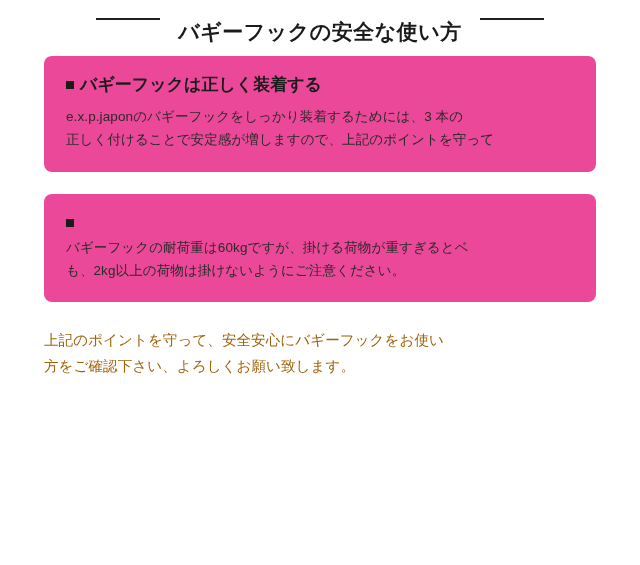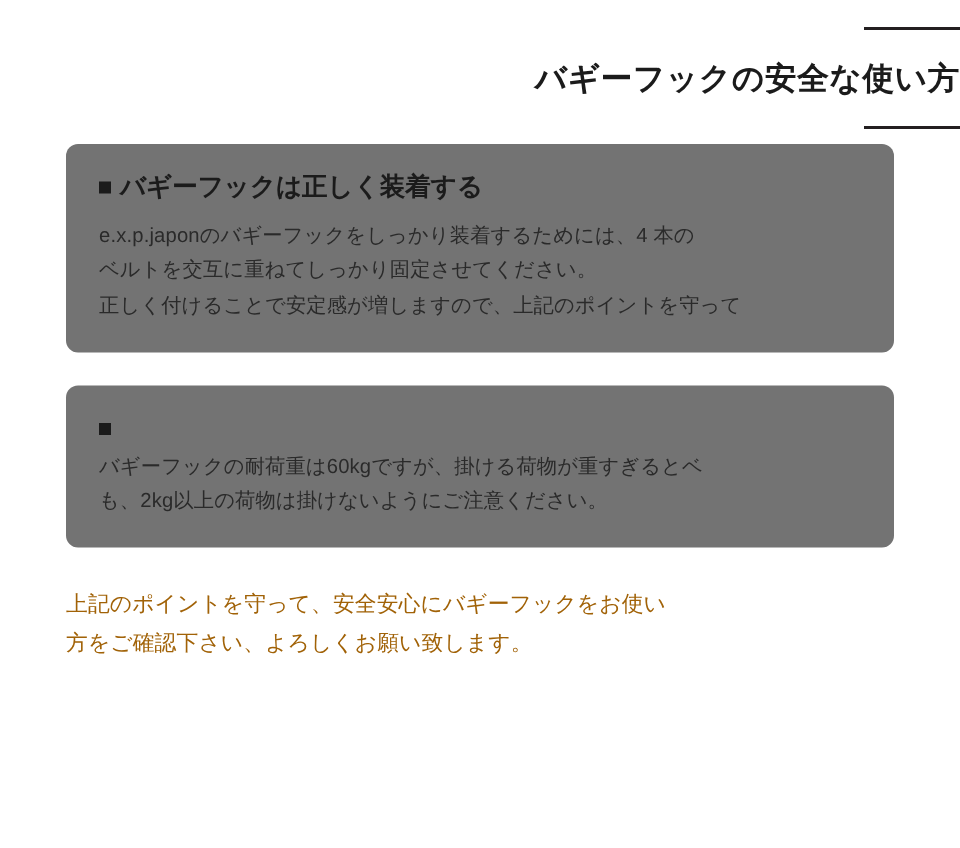--- a/index.html
+++ b/index.html
@@ -17,44 +17,43 @@
   .page {
     position: relative;
     width: 640px;
     height: 565px;
     box-sizing: border-box;
   }
 
   
   .heading {
     display: flex;
-    align-items: flex-end;
+    align-items: flex-start;
     justify-content: center;
     gap: 18px;
     padding-top: 18px;
     padding-bottom: 10px;
-    flex-direction: column;
   }
   .rule {
     display: block;
     width: 64px;
     height: 0;
     border-top: 2px solid #231f20;
   }
   .heading-title {
     font-size: 21px;
     font-weight: bold;
     letter-spacing: 0.5px;
     color: #1b1b1b;
     white-space: nowrap;
   }
 
   
   .card {
-    background: #737373;
+    background: #ec4899;
     border-radius: 8px;
     margin: 0 44px 22px 44px;
     padding: 18px 22px 20px 22px;
     box-sizing: border-box;
   }
   .card-title {
     display: flex;
     align-items: flex-start;
     gap: 6px;
     font-size: 17px;
@@ -104,22 +103,21 @@
     <span class="heading-title">バギーフックの安全な使い方</span>
     <span class="rule"></span>
   </div>
 
   <div class="card">
     <div class="card-title">
       <span class="bullet-square"></span>
       <span>バギーフックは正しく装着する</span>
     </div>
     <div class="card-body">
-      <p>e.x.p.japonのバギーフックをしっかり装着するためには、4 本の</p>
-      <p>ベルトを交互に重ねてしっかり固定させてください。</p>
+      <p>e.x.p.japonのバギーフックをしっかり装着するためには、3 本の</p>
       <p>正しく付けることで安定感が増しますので、上記のポイントを守って</p>
     </div>
   </div>
 
   <div class="card">
     <div class="card-title">
       <span class="bullet-square"></span>
     </div>
     <div class="card-body">
       <p>バギーフックの耐荷重は60kgですが、掛ける荷物が重すぎるとベ</p>

